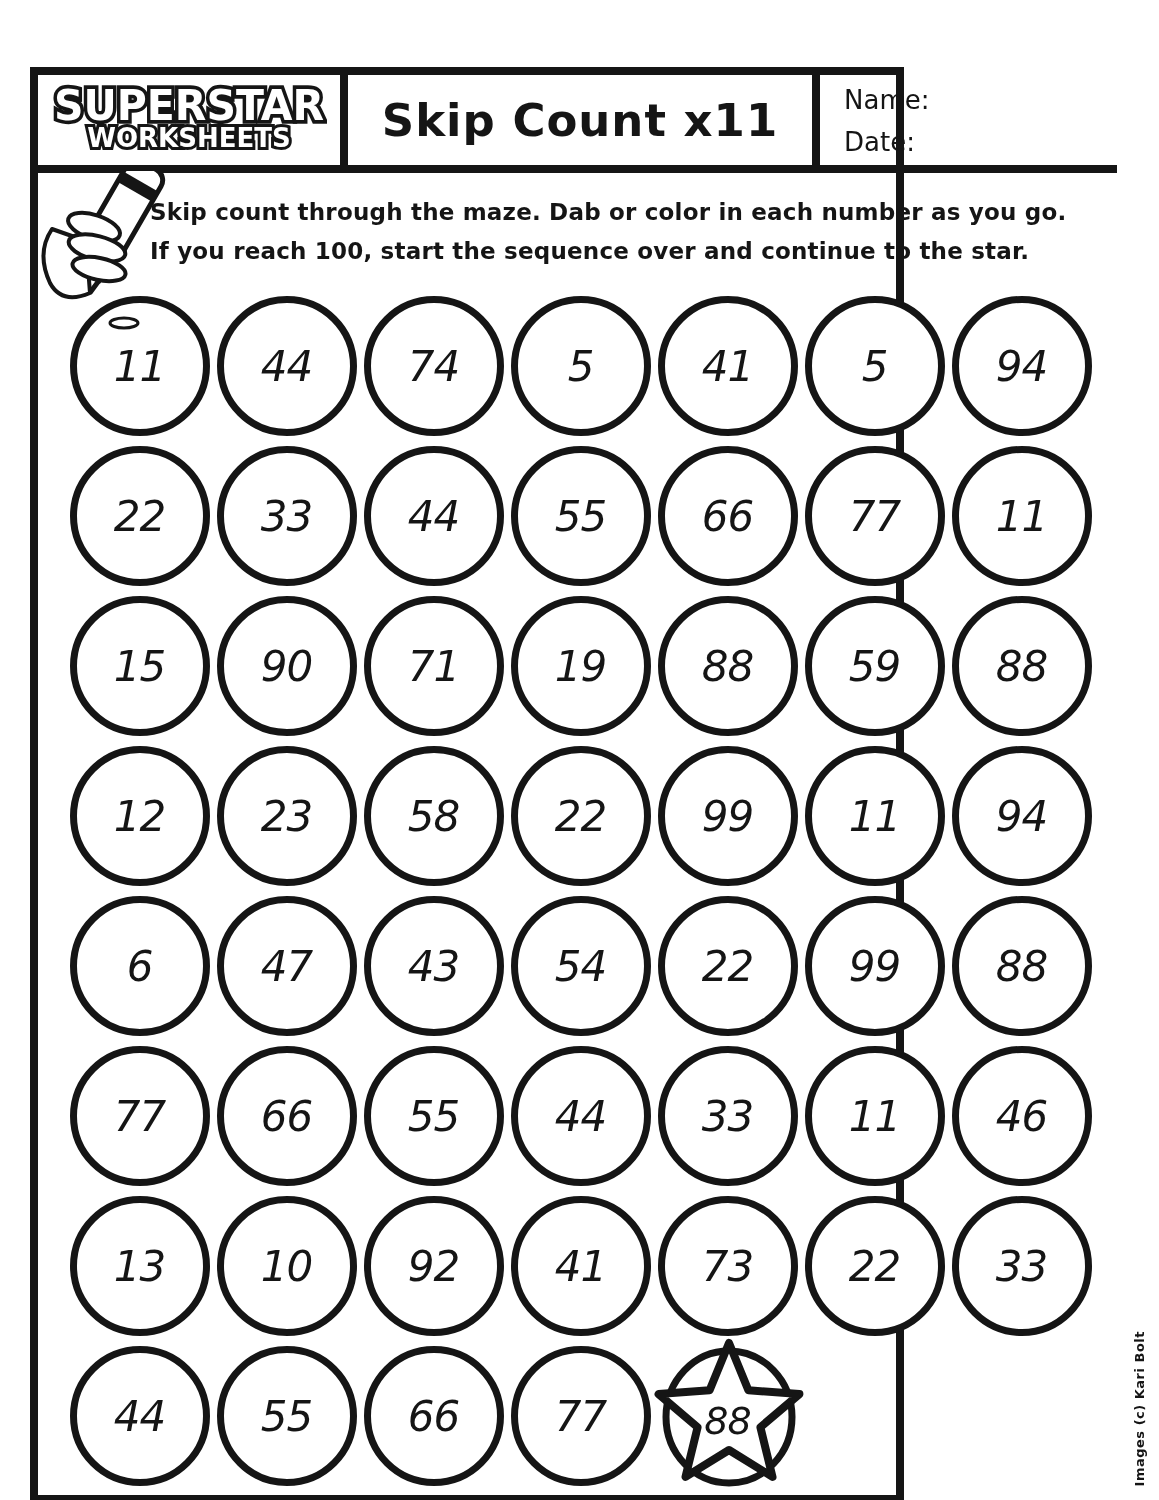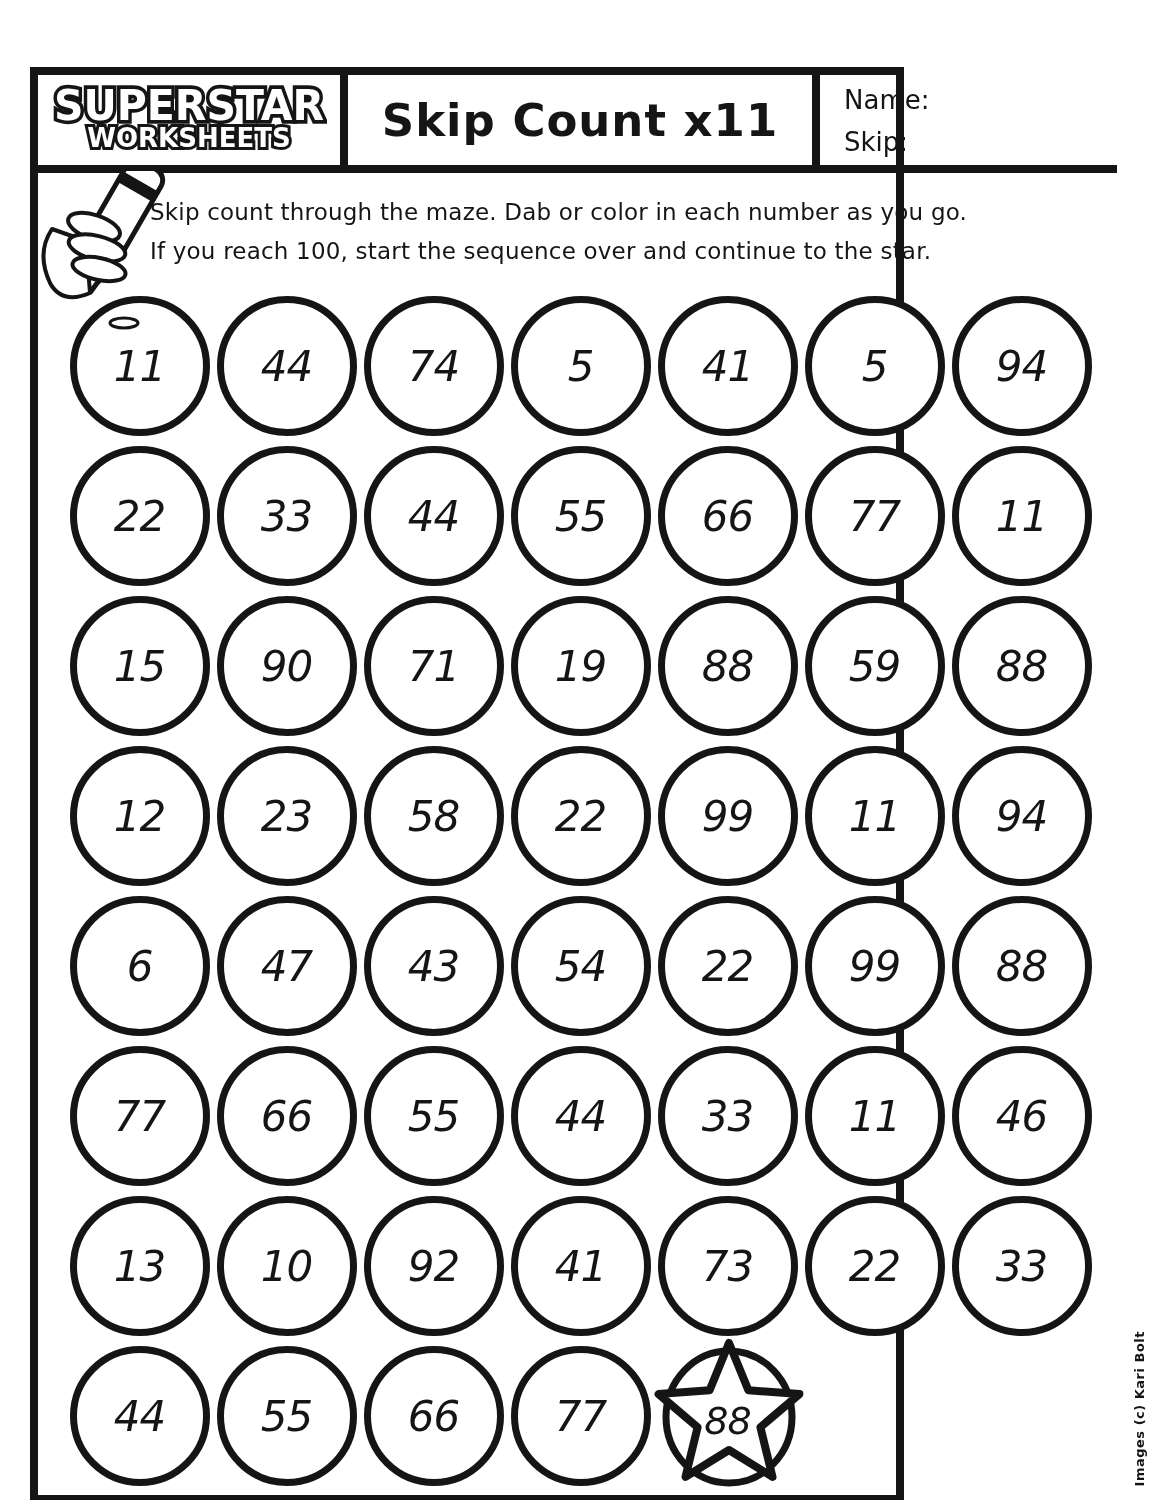--- a/index.html
+++ b/index.html
@@ -37,21 +37,21 @@
     flex:1; border-right:8px solid var(--ink);
     display:flex; align-items:center; justify-content:center;
   }
   .page-title { font-size:45px; font-weight:800; letter-spacing:1px; }
   .name-box { width:297px; padding:10px 0 0 24px; }
   .field-label { font-size:26px; font-weight:500; }
   .field-label + .field-label { margin-top:12px; }
   
   .instructions {
     position:absolute; left:112px; top:118px; width:950px;
-    font-size:23px; line-height:39px; letter-spacing:0.2px; font-weight:400;
+    font-size:23px; line-height:39px; letter-spacing:0.2px; font-weight:700;
   }
   .dabber {
     position:absolute; left:-4px; top:96px; width:160px; height:190px; z-index:3;
   }
   
   .maze {
     position:absolute; left:28px; top:216px;
     display:grid; grid-template-columns:repeat(7,147px); grid-auto-rows:150px;font-style:italic;
   }
   .cell { display:flex; align-items:center; justify-content:center; position:relative; }
@@ -81,21 +81,21 @@
   <div class="header">
     <div class="logo-box">
       <div class="logo-line1">SUPERSTAR</div>
       <div class="logo-line2">WORKSHEETS</div>
     </div>
     <div class="title-box">
       <div class="page-title">Skip Count x11</div>
     </div>
     <div class="name-box">
       <div class="field-label">Name:</div>
-      <div class="field-label">Skip:</div>
+      <div class="field-label">Date:</div>
     </div>
   </div>
 
   <svg class="dabber" viewBox="0 0 160 190">
     <g transform="rotate(30 70 70)">
       <rect x="52" y="-18" width="40" height="102" rx="12" fill="#fff" stroke="#151515" stroke-width="5"></rect>
       <rect x="52" y="0" width="40" height="12" fill="#151515"></rect>
       <path d="M56,84 h32 l-4,36 h-24 z" fill="#fff" stroke="#151515" stroke-width="5"></path>
       <line x1="55" y1="96" x2="89" y2="96" stroke="#151515" stroke-width="4"></line>
       <line x1="56" y1="107" x2="88" y2="107" stroke="#151515" stroke-width="4"></line>

